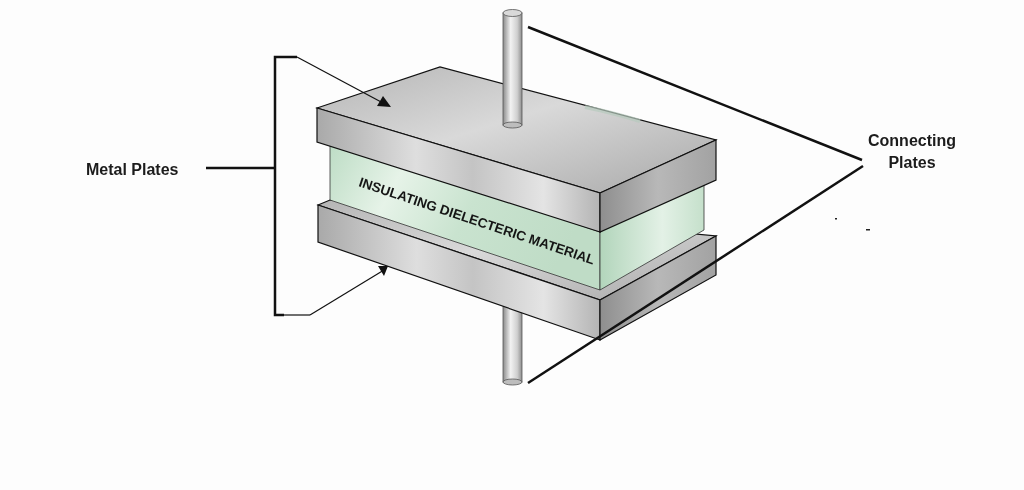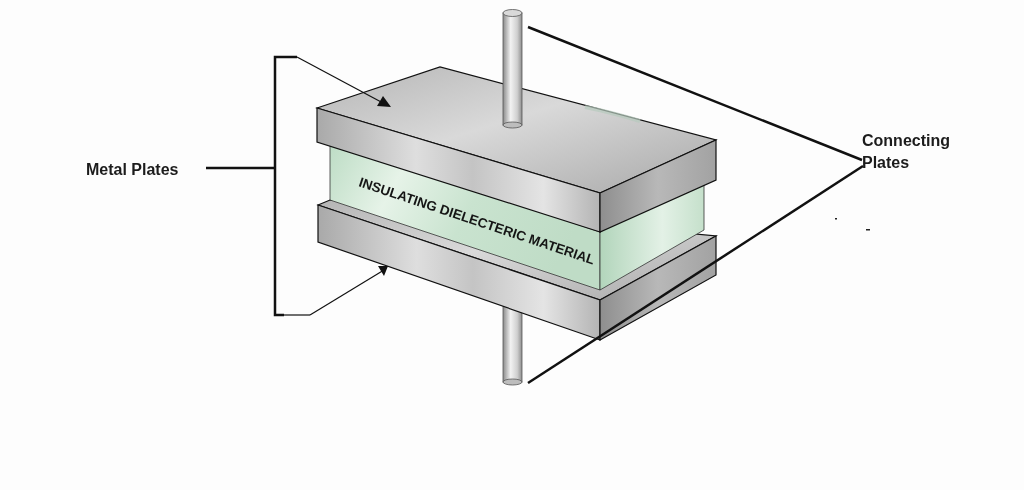--- a/index.html
+++ b/index.html
@@ -1,20 +1,20 @@
 <!DOCTYPE html>
 <html><head>
 <meta charset="utf-8">
 <style>
   html,body{margin:0;padding:0;background:#fdfdfd;}
   #stage{position:relative;width:1024px;height:490px;overflow:hidden;background:#fdfdfd;font-family:"Liberation Sans","DejaVu Sans",sans-serif;}
   svg{position:absolute;left:0;top:0;}
   .lbl{position:absolute;font-weight:bold;color:#1c1c1c;font-size:16px;line-height:22px;}
   #lbl-metal{left:86px;top:159px;text-align:center;}
-  #lbl-leads{left:862px;top:130px;width:100px;}
+  #lbl-leads{left:862px;top:130px;text-align:center;width:100px;}
   .dielectric-text{font-family:"Liberation Sans","DejaVu Sans",sans-serif;font-weight:bold;font-size:13.5px;fill:#151515;}
 </style>
 </head>
 <body>
 
 <div id="stage">
 <svg width="1024" height="490" viewBox="0 0 1024 490">
   <defs>
     <linearGradient id="metalFront" x1="0" y1="0" x2="1" y2="0">
       <stop offset="0" stop-color="#a9a9a9"></stop>

